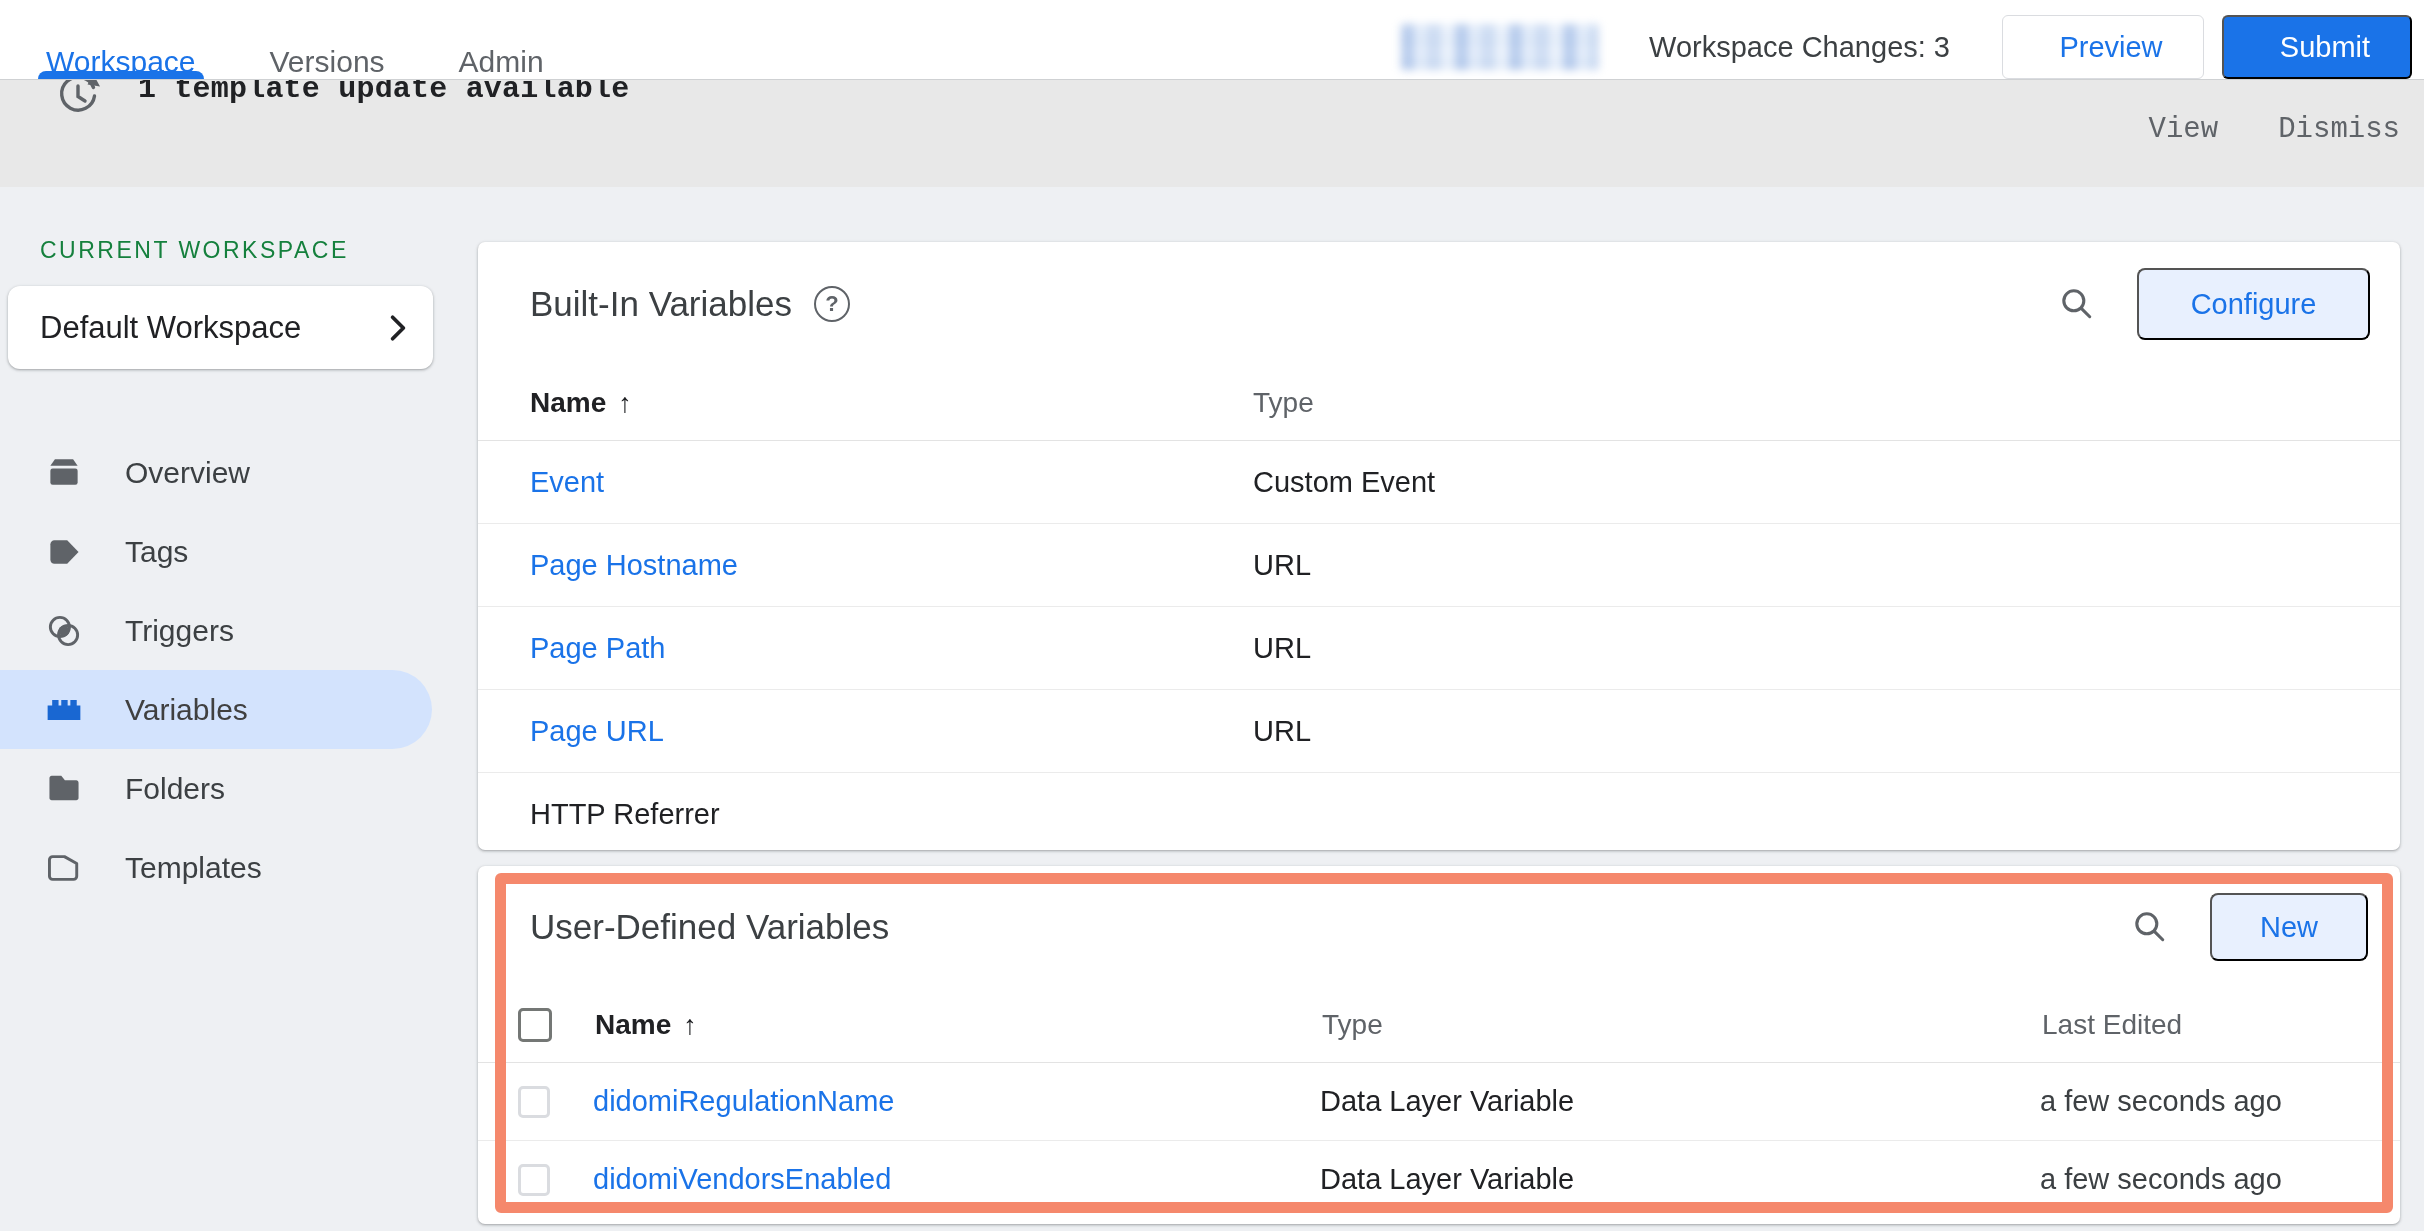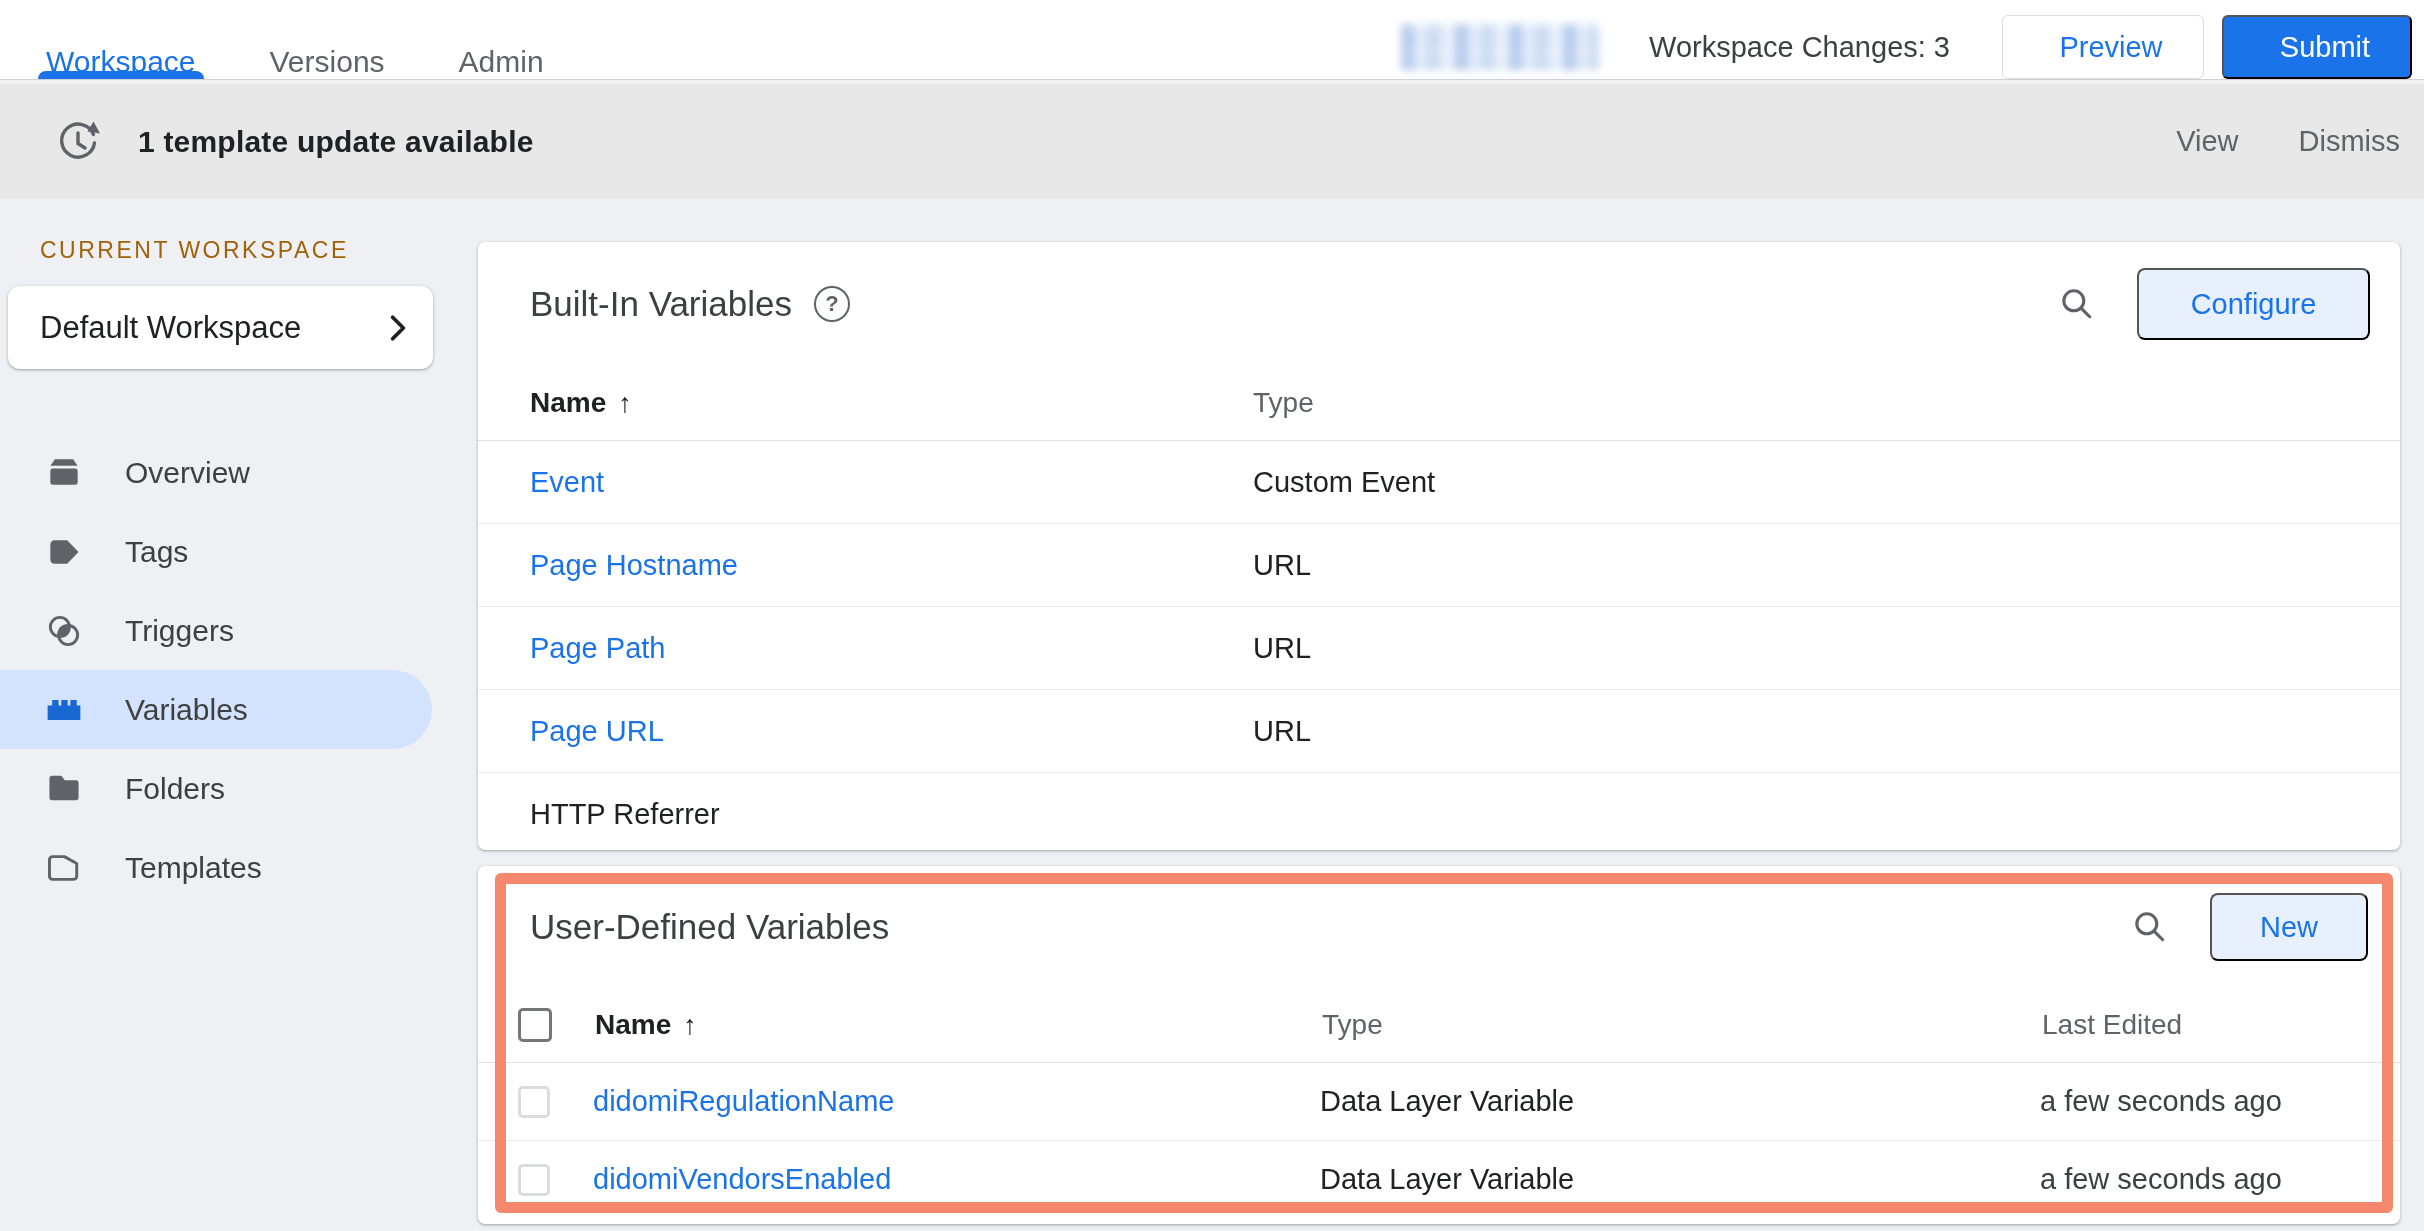--- a/index.html
+++ b/index.html
@@ -17,33 +17,33 @@
     background:
       repeating-linear-gradient(90deg, rgba(171,195,233,.75) 0 13px, rgba(226,236,250,.75) 13px 26px, rgba(199,216,241,.75) 26px 40px, rgba(236,243,252,.75) 40px 54px),
       repeating-linear-gradient(0deg, #d5e1f4 0 12px, #e9f0fb 12px 24px);
     filter:blur(4px);}
   .wchanges{font-size:29px;color:#3c4043;margin-right:52px;white-space:nowrap;}
   .btn{display:flex;align-items:center;justify-content:center;box-sizing:border-box;border-radius:6px;font-size:29px;font-weight:500;cursor:pointer;padding-left:22px;}
   .btn-preview{width:202px;height:64px;background:#fff;border:1px solid #dadce0;color:#1a73e8;margin-right:18px;}
   .btn-submit{width:190px;height:64px;background:#1a73e8;color:#fff;}
 
   
-  .notif{position:absolute;top:84px;left:0;width:100%;height:115px;background:#e8e8e8;display:flex;align-items:center;z-index:5;}
+  .notif{position:absolute;top:72px;left:0;width:100%;height:115px;background:#e8e8e8;display:flex;z-index:5;font-family:Liberation Mono, monospace;}
   .notif-icon{margin-left:55px;width:46px;height:46px;flex:0 0 auto;}
   .notif-text{margin-left:37px;font-size:30px;font-weight:700;color:#202124;letter-spacing:.2px;}
   .notif-actions{margin-left:auto;display:flex;align-items:center;margin-right:24px;font-size:29px;font-weight:500;color:#5f6368;}
   .notif-view{margin-right:60px;cursor:pointer;}
   .notif-dismiss{cursor:pointer;}
 
   
   .main{position:absolute;top:195px;left:0;right:0;bottom:0;}
 
   
   .sidebar{position:absolute;left:0;top:0;width:478px;height:100%;}
-  .cw-label{margin:42px 0 0 40px;font-size:23px;font-weight:500;color:#a16207;letter-spacing:2.5px;}
+  .cw-label{margin:42px 0 0 40px;font-size:23px;font-weight:500;color:#15803d;letter-spacing:2.5px;}
   .ws-card{margin:22px 0 0 8px;width:425px;height:83px;background:#fff;border-radius:12px;
     box-shadow:0 1px 2px rgba(60,64,67,.3),0 1px 3px 1px rgba(60,64,67,.12);
     display:flex;align-items:center;box-sizing:border-box;padding-left:32px;cursor:pointer;}
   .ws-name{font-size:31px;font-weight:500;color:#202124;}
   .ws-chevron{margin-left:auto;margin-right:26px;display:flex;}
   .nav{margin-top:64px;}
   .nav-item{height:79px;display:flex;align-items:center;width:432px;cursor:pointer;}
   .nav-item.active{background:#d3e3fd;border-radius:0 44px 44px 0;}
   .nav-icon{margin-left:42px;width:44px;display:flex;justify-content:center;align-items:center;flex:0 0 auto;}
   .nav-label{margin-left:39px;font-size:30px;color:#3c4043;}

